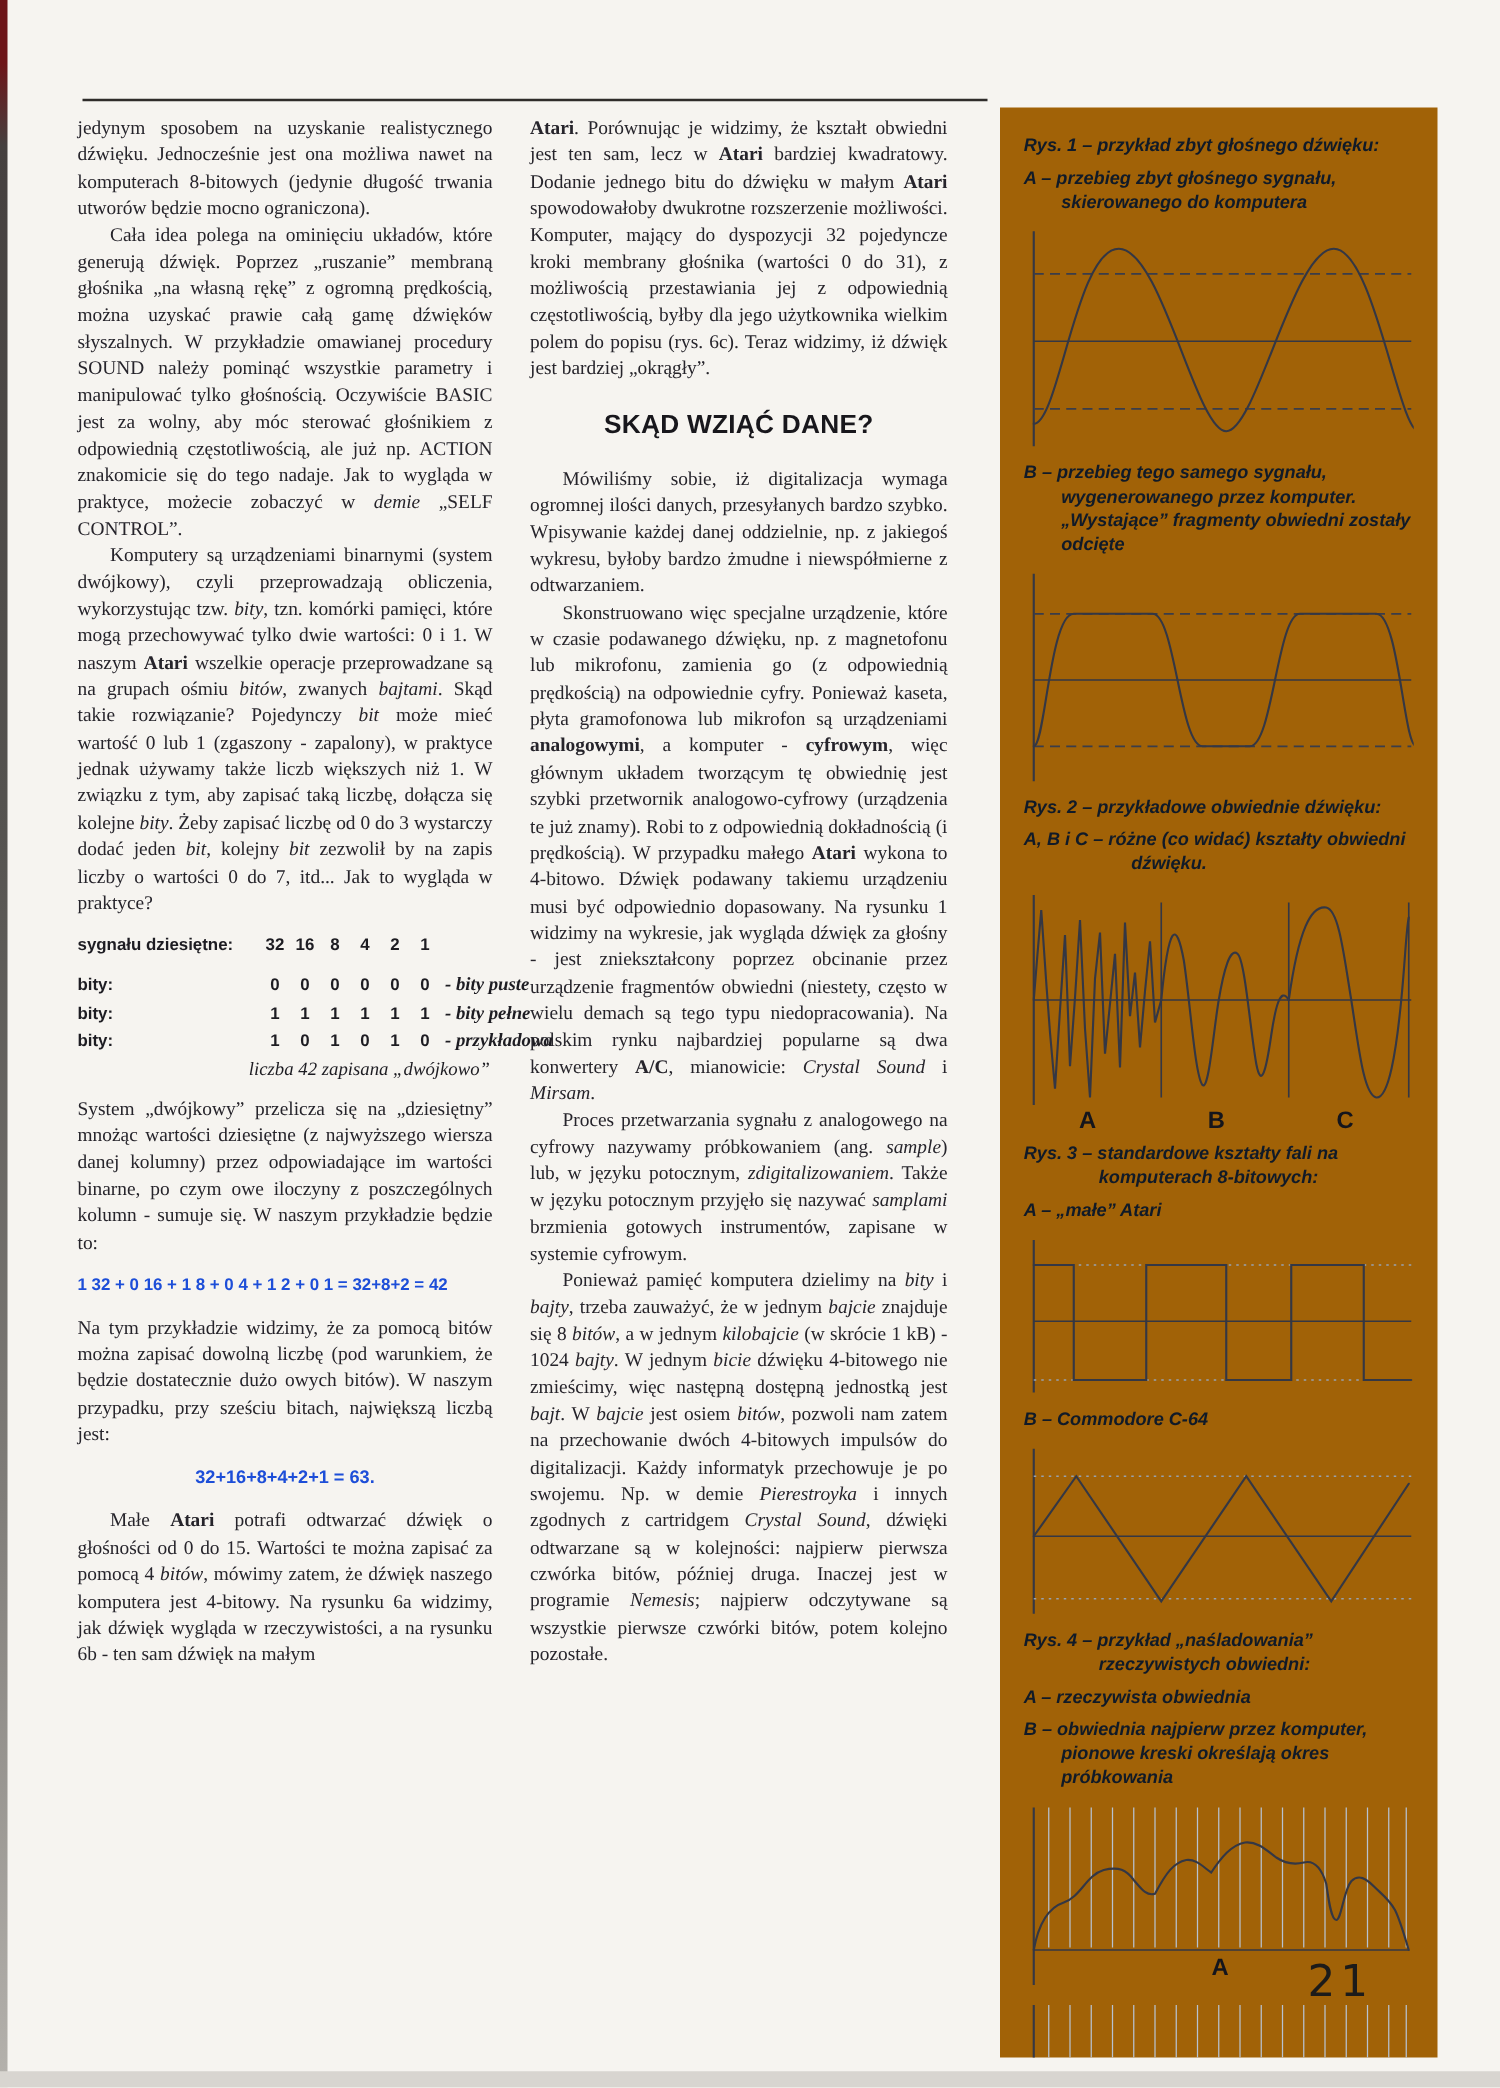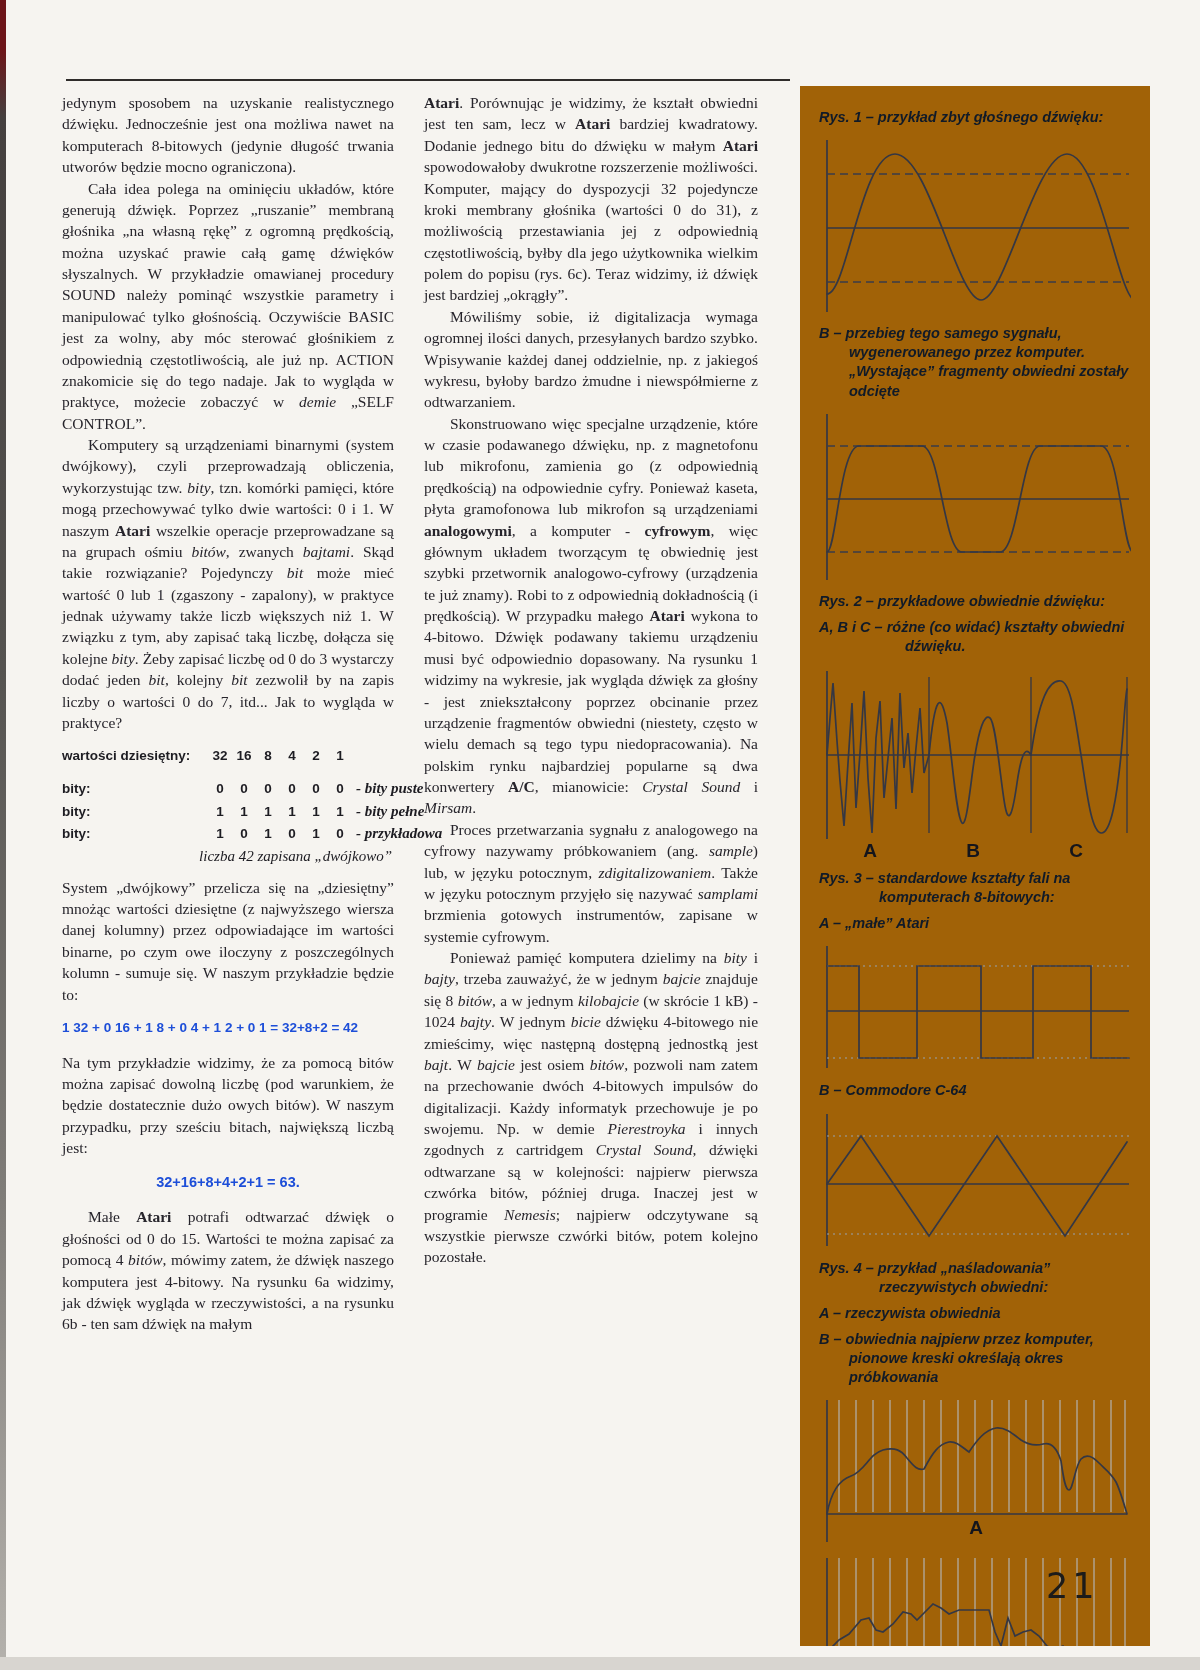--- a/index.html
+++ b/index.html
@@ -63,21 +63,21 @@
   <div class="left-strip"></div>
   <div class="top-rule"></div>
 
   <div class="col col-left">
     <p>jedynym sposobem na uzyskanie realistycznego dźwięku. Jednocześnie jest ona możliwa nawet na komputerach 8-bitowych (jedynie długość trwania utworów będzie mocno ograniczona).</p>
     <p class="ind">Cała idea polega na ominięciu układów, które generują dźwięk. Poprzez „ruszanie” membraną głośnika „na własną rękę” z ogromną prędkością, można uzyskać prawie całą gamę dźwięków słyszalnych. W przykładzie omawianej procedury SOUND należy pominąć wszystkie parametry i manipulować tylko głośnością. Oczywiście BASIC jest za wolny, aby móc sterować głośnikiem z odpowiednią częstotliwością, ale już np. ACTION znakomicie się do tego nadaje. Jak to wygląda w praktyce, możecie zobaczyć w <i>demie</i> „SELF CONTROL”.</p>
     <p class="ind">Komputery są urządzeniami binarnymi (system dwójkowy), czyli przeprowadzają obliczenia, wykorzystując tzw. <i>bity</i>, tzn. komórki pamięci, które mogą przechowywać tylko dwie wartości: 0 i 1. W naszym <b>Atari</b> wszelkie operacje przeprowadzane są na grupach ośmiu <i>bitów</i>, zwanych <i>bajtami</i>. Skąd takie rozwiązanie? Pojedynczy <i>bit</i> może mieć wartość 0 lub 1 (zgaszony - zapalony), w praktyce jednak używamy także liczb większych niż 1. W związku z tym, aby zapisać taką liczbę, dołącza się kolejne <i>bity</i>. Żeby zapisać liczbę od 0 do 3 wystarczy dodać jeden <i>bit</i>, kolejny <i>bit</i> zezwolił by na zapis liczby o wartości 0 do 7, itd... Jak to wygląda w praktyce?</p>
 
     <div class="bits-table">
       <div class="bt-row bt-head">
-        <span class="bt-label">wartości dziesiętny:</span>
+        <span class="bt-label">sygnału dziesiętne:</span>
         <span class="bt-cell">32</span>
         <span class="bt-cell">16</span>
         <span class="bt-cell">8</span>
         <span class="bt-cell">4</span>
         <span class="bt-cell">2</span>
         <span class="bt-cell">1</span>
       </div>
       <div class="bt-row">
         <span class="bt-label">bity:</span>
         <span class="bt-cell">0</span>
@@ -113,29 +113,31 @@
 
     <p>System „dwójkowy” przelicza się na „dziesiętny” mnożąc wartości dziesiętne (z najwyższego wiersza danej kolumny) przez odpowiadające im wartości binarne, po czym owe iloczyny z poszczególnych kolumn - sumuje się. W naszym przykładzie będzie to:</p>
     <div class="formula">1 32 + 0 16 + 1 8 + 0 4 + 1 2 + 0 1 = 32+8+2 = 42</div>
     <p>Na tym przykładzie widzimy, że za pomocą bitów można zapisać dowolną liczbę (pod warunkiem, że będzie dostatecznie dużo owych bitów). W naszym przypadku, przy sześciu bitach, największą liczbą jest:</p>
     <div class="formula centered">32+16+8+4+2+1 = 63.</div>
     <p class="ind">Małe <b>Atari</b> potrafi odtwarzać dźwięk o głośności od 0 do 15. Wartości te można zapisać za pomocą 4 <i>bitów</i>, mówimy zatem, że dźwięk naszego komputera jest 4-bitowy. Na rysunku 6a widzimy, jak dźwięk wygląda w rzeczywistości, a na rysunku 6b - ten sam dźwięk na małym</p>
   </div>
 
   <div class="col col-mid">
     <p><b>Atari</b>. Porównując je widzimy, że kształt obwiedni jest ten sam, lecz w <b>Atari</b> bardziej kwadratowy. Dodanie jednego bitu do dźwięku w małym <b>Atari</b> spowodowałoby dwukrotne rozszerzenie możliwości. Komputer, mający do dyspozycji 32 pojedyncze kroki membrany głośnika (wartości 0 do 31), z możliwością przestawiania jej z odpowiednią częstotliwością, byłby dla jego użytkownika wielkim polem do popisu (rys. 6c). Teraz widzimy, iż dźwięk jest bardziej „okrągły”.</p>
+    <h2 class="col-heading">SKĄD WZIĄĆ DANE?</h2>
     <p class="ind">Mówiliśmy sobie, iż digitalizacja wymaga ogromnej ilości danych, przesyłanych bardzo szybko. Wpisywanie każdej danej oddzielnie, np. z jakiegoś wykresu, byłoby bardzo żmudne i niewspółmierne z odtwarzaniem.</p>
     <p class="ind">Skonstruowano więc specjalne urządzenie, które w czasie podawanego dźwięku, np. z magnetofonu lub mikrofonu, zamienia go (z odpowiednią prędkością) na odpowiednie cyfry. Ponieważ kaseta, płyta gramofonowa lub mikrofon są urządzeniami <b>analogowymi</b>, a komputer - <b>cyfrowym</b>, więc głównym układem tworzącym tę obwiednię jest szybki przetwornik analogowo-cyfrowy (urządzenia te już znamy). Robi to z odpowiednią dokładnością (i prędkością). W przypadku małego <b>Atari</b> wykona to 4-bitowo. Dźwięk podawany takiemu urządzeniu musi być odpowiednio dopasowany. Na rysunku 1 widzimy na wykresie, jak wygląda dźwięk za głośny - jest zniekształcony poprzez obcinanie przez urządzenie fragmentów obwiedni (niestety, często w wielu demach są tego typu niedopracowania). Na polskim rynku najbardziej popularne są dwa konwertery <b>A/C</b>, mianowicie: <i>Crystal Sound</i> i <i>Mirsam</i>.</p>
     <p class="ind">Proces przetwarzania sygnału z analogowego na cyfrowy nazywamy próbkowaniem (ang. <i>sample</i>) lub, w języku potocznym, <i>zdigitalizowaniem</i>. Także w języku potocznym przyjęło się nazywać <i>samplami</i> brzmienia gotowych instrumentów, zapisane w systemie cyfrowym.</p>
     <p class="ind">Ponieważ pamięć komputera dzielimy na <i>bity</i> i <i>bajty</i>, trzeba zauważyć, że w jednym <i>bajcie</i> znajduje się 8 <i>bitów</i>, a w jednym <i>kilobajcie</i> (w skrócie 1 kB) - 1024 <i>bajty</i>. W jednym <i>bicie</i> dźwięku 4-bitowego nie zmieścimy, więc następną dostępną jednostką jest <i>bajt</i>. W <i>bajcie</i> jest osiem <i>bitów</i>, pozwoli nam zatem na przechowanie dwóch 4-bitowych impulsów do digitalizacji. Każdy informatyk przechowuje je po swojemu. Np. w demie <i>Pierestroyka</i> i innych zgodnych z cartridgem <i>Crystal Sound</i>, dźwięki odtwarzane są w kolejności: najpierw pierwsza czwórka bitów, później druga. Inaczej jest w programie <i>Nemesis</i>; najpierw odczytywane są wszystkie pierwsze czwórki bitów, potem kolejno pozostałe.</p>
   </div>
 
   <div class="fig-box">
 
     <p class="cap title">Rys. 1 – przykład zbyt głośnego dźwięku:</p>
+    <p class="cap hang">A – przebieg zbyt głośnego sygnału, skierowanego do komputera</p>
 
     <svg width="312" height="182" viewBox="0 0 312 182">
       <line class="axis" x1="8" y1="6" x2="8" y2="178"></line>
       <line class="mid" x1="8" y1="94" x2="310" y2="94"></line>
       <line class="clip" x1="8" y1="40" x2="310" y2="40"></line>
       <line class="clip" x1="8" y1="148" x2="310" y2="148"></line>
       <path class="wave" d="M8 160 C 28 160 42 20 76 20 S 138 166 162 166 S 216 20 248 20 S 300 166 316 166"></path>
     </svg>
 
     <p class="cap hang">B – przebieg tego samego sygnału, wygenerowanego przez komputer. „Wystające” fragmenty obwiedni zostały odcięte</p>

